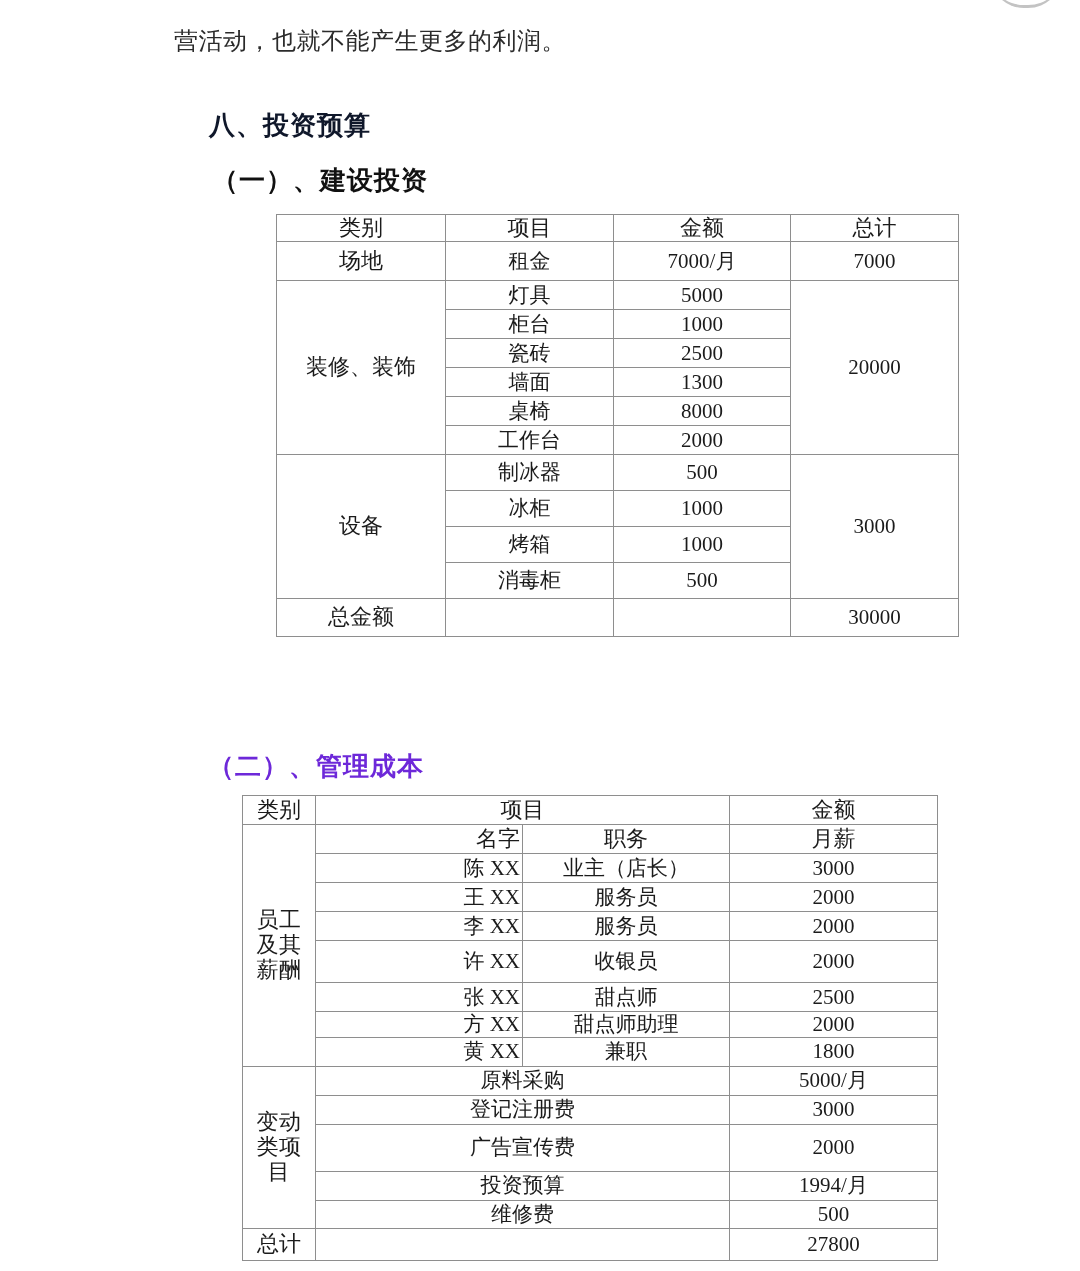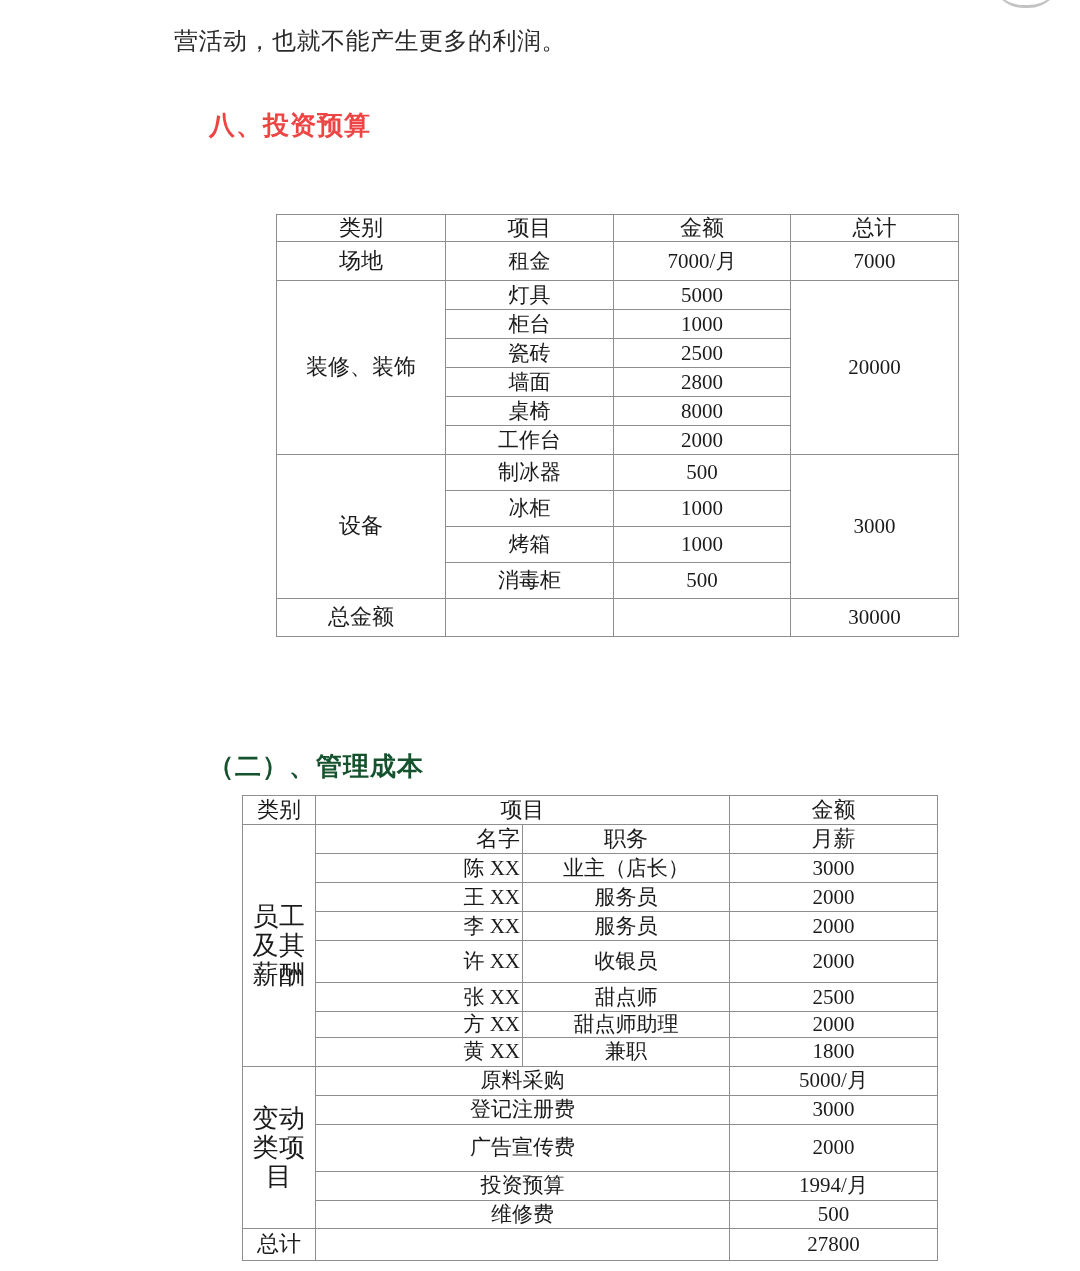--- a/index.html
+++ b/index.html
@@ -47,41 +47,41 @@
     font-family: "Liberation Serif", "DejaVu Serif", serif;
   }
 
   .h-main {
     position: absolute;
     left: 183px;
     top: 108px;
     font-size: 26px;
     font-weight: bold;
     letter-spacing: 1px;
-    color: #ef4444;
+    color: #0f172a;
     font-family: "Liberation Sans", "DejaVu Sans", sans-serif;
   }
   .h-sub1 {
     position: absolute;
     left: 186px;
     top: 163px;
     font-size: 26px;
     font-weight: bold;
     letter-spacing: 1px;
     color: #111;
     font-family: "Liberation Sans", "DejaVu Sans", sans-serif;
   }
   .h-sub2 {
     position: absolute;
     left: 182px;
     top: 749px;
     font-size: 26px;
     font-weight: bold;
     letter-spacing: 1px;
-    color: #14532d;
+    color: #6d28d9;
     font-family: "Liberation Sans", "DejaVu Sans", sans-serif;
   }
 
   table.doc-table {
     position: absolute;
     border-collapse: collapse;
     table-layout: fixed;
     font-family: "Liberation Serif", "DejaVu Serif", serif;
     background: #fff;
     border-radius: 9px;
@@ -120,34 +120,35 @@
     width: 696px;
   }
   #table-management td.m-cat  { width: 68px; }
   #table-management td.m-name { width: 212px; text-align: right; }
   #table-management td.m-role { width: 213px; }
   #table-management td.m-amt  { width: 203px; }
 
   .vstack {
     display: block;
     line-height: 1.12;
-    font-size: 26px;
+    font-size: 22px;
     letter-spacing: .5px;
   }
 </style>
 </head>
 <body>
 
 <div class="page">
 
   <div class="corner-artifact"></div>
 
   <div class="para">营活动，也就不能产生更多的利润。</div>
 
   <div class="h-main">八、投资预算</div>
+  <div class="h-sub1">（一）、建设投资</div>
 
   <table class="doc-table" id="table-construction">
     <tbody>
       <tr>
         <td class="hdr c-cat">类别</td>
         <td class="hdr c-item">项目</td>
         <td class="hdr c-amt">金额</td>
         <td class="hdr c-total">总计</td>
       </tr>
 
@@ -167,21 +168,21 @@
       <tr style="height:29px">
         <td class="c-item">柜台</td>
         <td class="c-amt">1000</td>
       </tr>
       <tr style="height:29px">
         <td class="c-item">瓷砖</td>
         <td class="c-amt">2500</td>
       </tr>
       <tr style="height:29px">
         <td class="c-item">墙面</td>
-        <td class="c-amt">2800</td>
+        <td class="c-amt">1300</td>
       </tr>
       <tr style="height:29px">
         <td class="c-item">桌椅</td>
         <td class="c-amt">8000</td>
       </tr>
       <tr style="height:29px">
         <td class="c-item">工作台</td>
         <td class="c-amt">2000</td>
       </tr>
 

